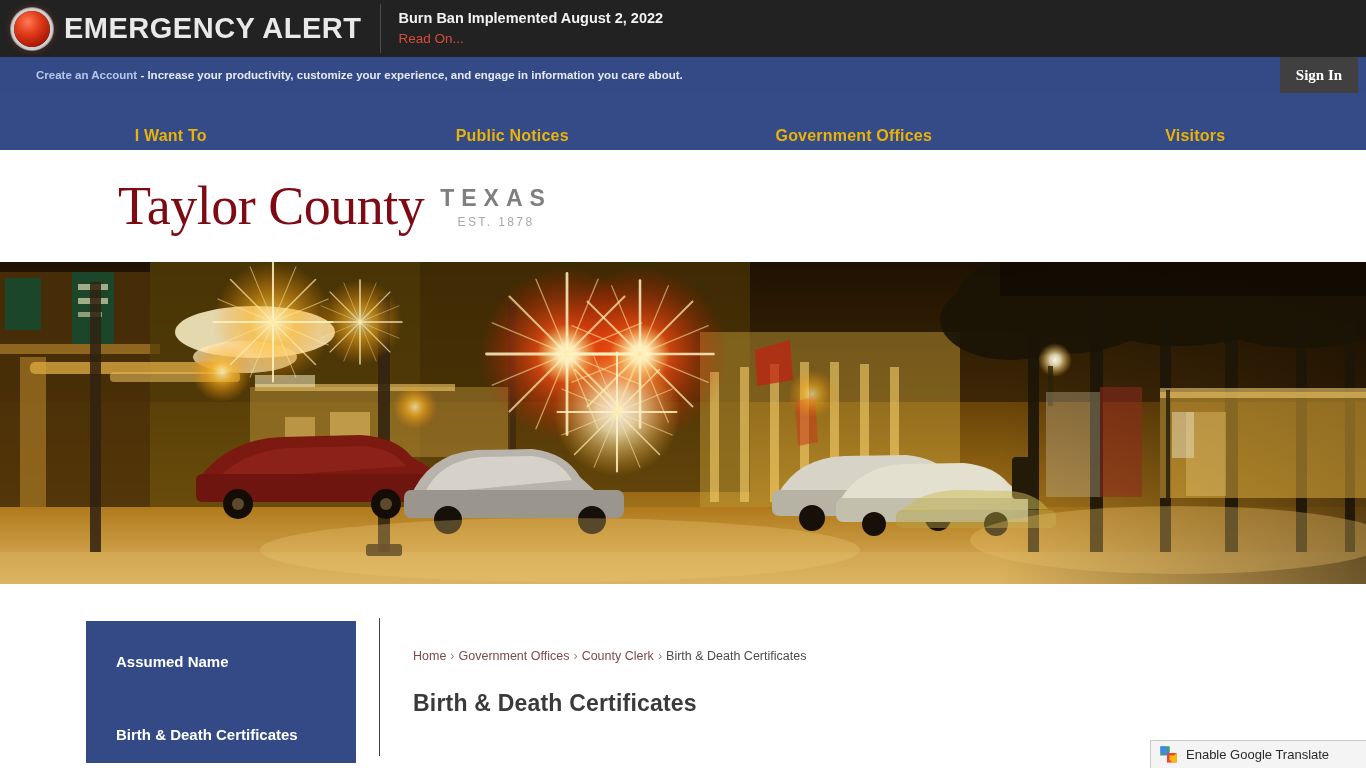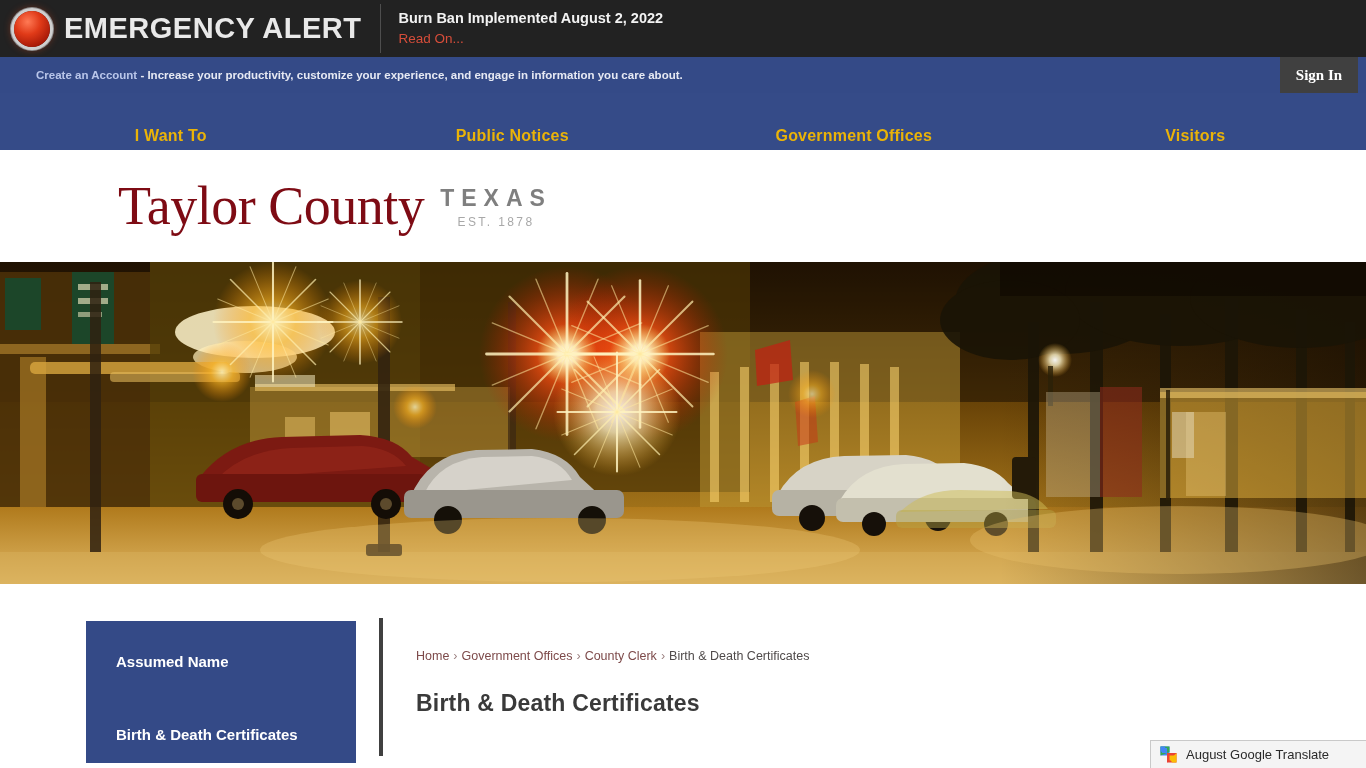--- a/index.html
+++ b/index.html
@@ -225,21 +225,21 @@
     margin-bottom: 56px;
     cursor: pointer;
     white-space: nowrap;
   }
   .side-nav-item:last-child { margin-bottom: 0; }
 
   .main-col {
     position: absolute;
     left: 379px; top: 34px;
     right: 0; bottom: 0;
-    border-left: 4px solid #404040;
+    border-left: 1px solid #404040;
   }
   .breadcrumb {
     margin-left: 33px;
     padding-top: 31px;
     font-size: 12.5px;
     color: #6b4b4b;
     white-space: nowrap;
   }
   .breadcrumb a { color: #7d4a4a; text-decoration: none; cursor: pointer; }
   .breadcrumb .sep { color: #9a7f7f; margin: 0 4px; }
@@ -549,14 +549,14 @@
       <rect x="0.5" y="0.5" width="9" height="9" fill="#4285f4"></rect>
       <path d="M0.5 0.5 H9.5 V6 L0.5 9.5 Z" fill="#34a853"></path>
       <path d="M0.5 0.5 H6 L0.5 7 Z" fill="#4285f4"></path>
       <rect x="7" y="7" width="9.5" height="9.5" fill="#ea4335"></rect>
       <path d="M7 7 H16.5 V16.5 H12 Z" fill="#fbbc05"></path>
       <path d="M7 7 H16.5 L7 16.5 Z" fill="#ea4335"></path>
       <rect x="2" y="2" width="5" height="5" fill="#4285f4"></rect>
       <rect x="9.5" y="9.5" width="5" height="5" fill="#fbbc05"></rect>
     </svg>
   </span>
-  <span class="gtrans-label">August Google Translate</span>
+  <span class="gtrans-label">Enable Google Translate</span>
 </div>
 
 </body></html>

